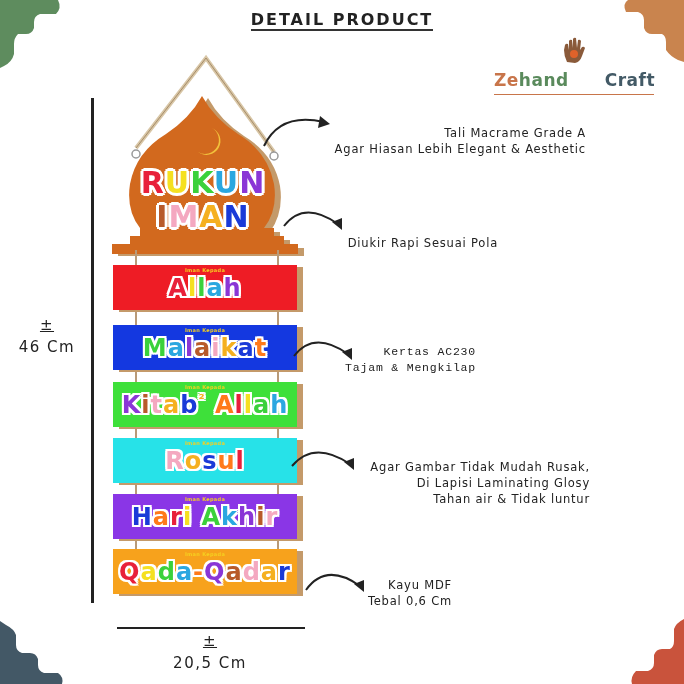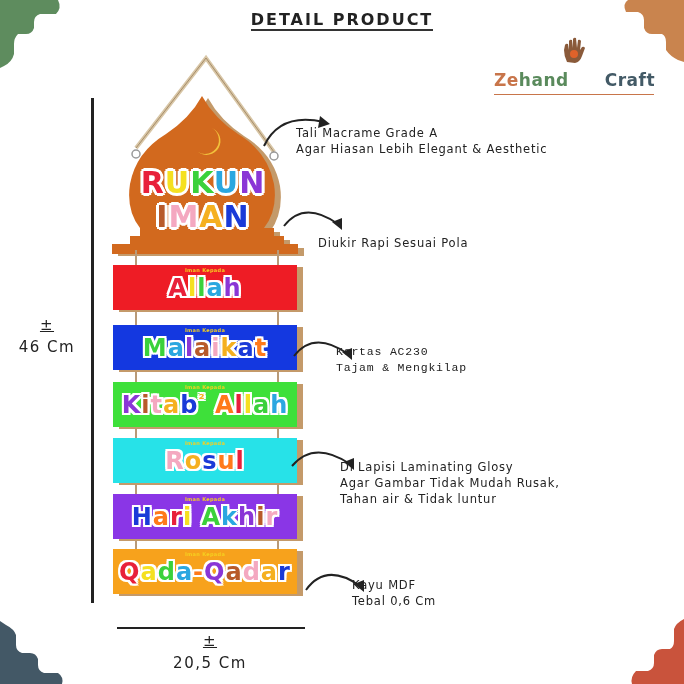--- a/index.html
+++ b/index.html
@@ -8,21 +8,21 @@
   .corner{position:absolute;}
   .title{position:absolute;left:0;width:684px;top:10px;text-align:center;font-size:16px;letter-spacing:2px;font-weight:bold;color:#222;}
   .title span{border-bottom:2px solid #333;padding-bottom:0;}
   .logo{position:absolute;left:494px;top:36px;width:160px;text-align:center;}
   .logo .brand{font-size:17px;font-weight:bold;letter-spacing:0.5px;margin-top:2px;}
   .logo .brand .a{color:#c8754a;}
   .logo .brand .b{color:#5a8a5c;}
   .logo .brand .c{color:#435a66;margin-left:36px;}
   .logo .rule{height:1px;background:#c8754a;margin:4px 0 3px 0;}
   .logo .sub{font-size:11px;color:#444;letter-spacing:0.5px;}
-  .note{position:absolute;font-size:11.5px;letter-spacing:0.8px;text-align:left;line-height:16px;color:#222;}
+  .note{position:absolute;font-size:11.5px;letter-spacing:0.8px;text-align:right;line-height:16px;color:#222;}
   .dimv{position:absolute;left:91px;top:98px;width:3px;height:505px;background:#222;}
   .dimh{position:absolute;left:117px;top:627px;width:188px;height:2px;background:#222;}
   .dimlabel{position:absolute;text-align:center;font-size:15px;letter-spacing:1.5px;color:#222;line-height:22px;}
   .dimlabel .pm{text-decoration:underline;}
   .board{position:absolute;left:113px;width:184px;height:45px;box-shadow:6px 2px 0 #c49a6a;}
   .board .small{position:absolute;left:0;width:100%;top:2px;text-align:center;font-size:5px;font-weight:bold;color:#f5d020;letter-spacing:0.3px;}
   .board .big{position:absolute;left:0;width:100%;top:9px;text-align:center;font-size:24px;font-weight:bold;letter-spacing:1px;font-family:"DejaVu Sans",sans-serif;
      text-shadow:-2px -2px 0 #fff,2px -2px 0 #fff,-2px 2px 0 #fff,2px 2px 0 #fff,0 2px 0 #fff,0 -2px 0 #fff,2px 0 0 #fff,-2px 0 0 #fff;}
   .rope{position:absolute;width:2px;background:#b89a78;}
   .head-title{position:absolute;left:128px;width:150px;text-align:center;font-weight:bold;font-size:30px;line-height:34px;letter-spacing:1px;
@@ -139,20 +139,20 @@
   <div>Agar Hiasan Lebih Elegant &amp; Aesthetic</div>
 </div>
 <div class="note" style="left:318px;top:235px;width:180px;">
   <div>Diukir Rapi Sesuai Pola</div>
 </div>
 <div class="note" style="left:336px;top:344px;width:140px;font-family:Liberation Mono, monospace;">
   <div>Kertas AC230</div>
   <div>Tajam &amp; Mengkilap</div>
 </div>
 <div class="note" style="left:340px;top:459px;width:250px;">
+  <div>Agar Gambar Tidak Mudah Rusak,</div>
   <div>Di Lapisi Laminating Glosy</div>
-  <div>Agar Gambar Tidak Mudah Rusak,</div>
   <div>Tahan air &amp; Tidak luntur</div>
 </div>
 <div class="note" style="left:352px;top:577px;width:100px;">
   <div>Kayu MDF</div>
   <div>Tebal 0,6 Cm</div>
 </div>
 
 </body></html>

